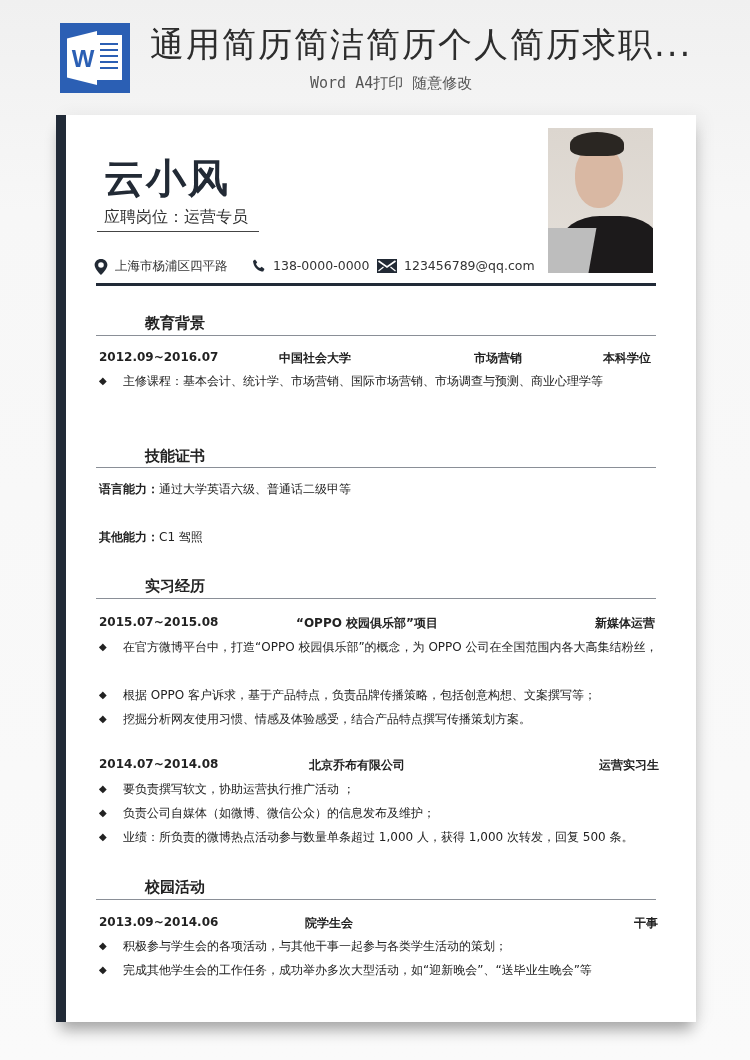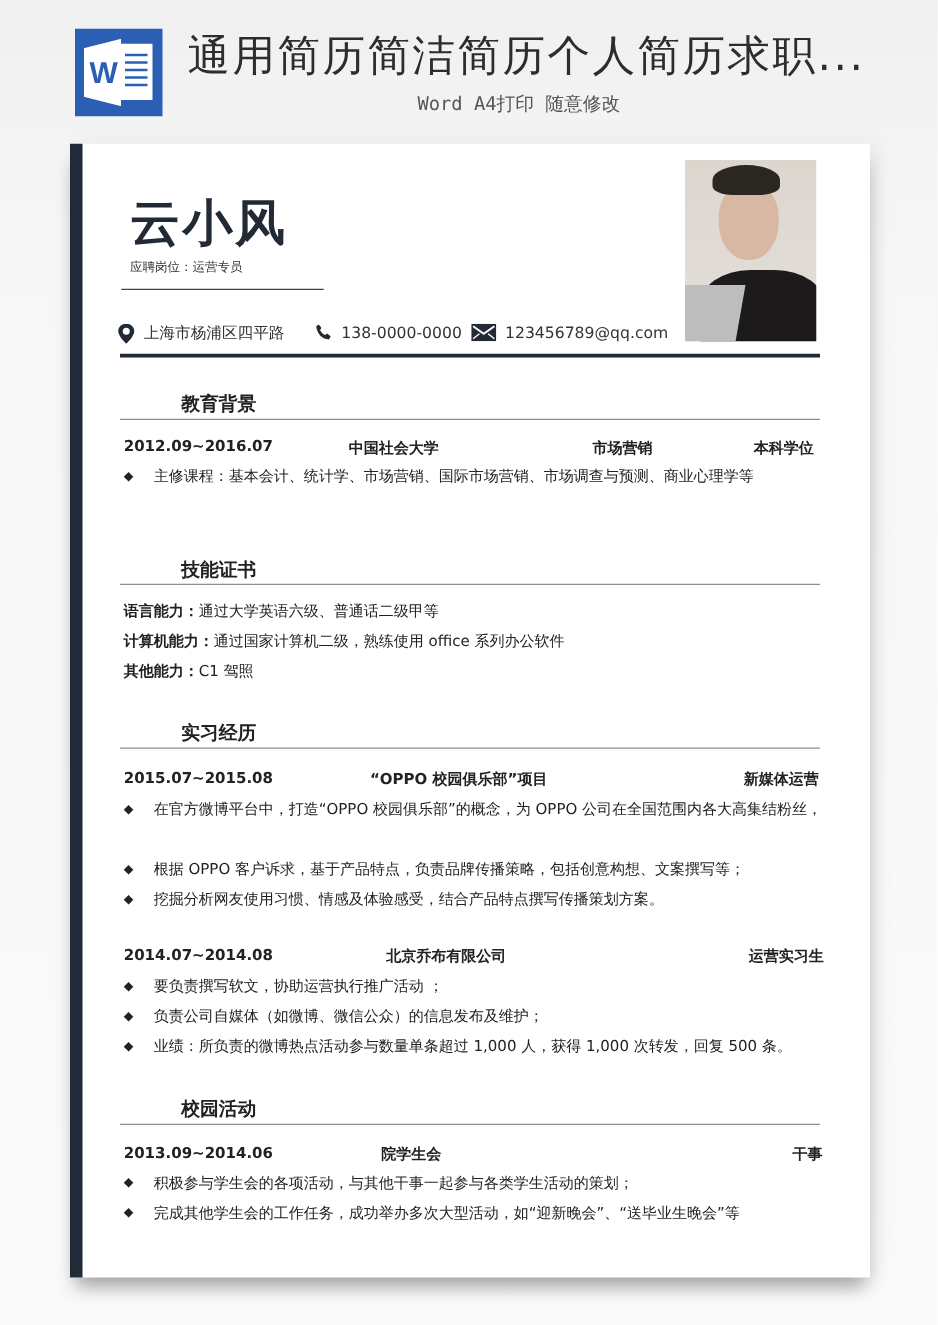--- a/index.html
+++ b/index.html
@@ -10,31 +10,31 @@
     color: #222;
     position: relative;
   }
   .banner { position: absolute; left: 0; top: 0; width: 750px; height: 110px; }
   .word-icon { position: absolute; left: 60px; top: 23px; width: 70px; height: 70px; background: #2b5fb4; }
   .word-icon .sheet { position: absolute; left: 35px; top: 12px; width: 27px; height: 45px; background: #fff; }
   .word-icon .sheet i { position: absolute; left: 5px; width: 18px; height: 2px; background: #2b5fb4; }
   .word-icon .cover { position: absolute; left: 7px; top: 8px; width: 30px; height: 54px; background: #fff; clip-path: polygon(0 14%, 100% 0, 100% 100%, 0 86%); }
   .word-icon .w { position: absolute; left: 10px; top: 22px; width: 26px; font: bold 24px "Liberation Sans", sans-serif; color: #2b5fb4; text-align: center; }
   .banner-title { position: absolute; left: 150px; top: 22px; font-size: 34px; letter-spacing: 2px; color: #2d2d2d; font-family: "DejaVu Sans", sans-serif; white-space: nowrap; }
-  .banner-sub { position: absolute; left: 310px; top: 74px; font-size: 15px; color: #555; font-family: "DejaVu Sans Mono", monospace; margin-left: 24px; }
+  .banner-sub { position: absolute; left: 310px; top: 74px; font-size: 15px; color: #555; font-family: "DejaVu Sans Mono", monospace; }
 
   .page {
     position: absolute; left: 56px; top: 115px; width: 640px; height: 907px;
     background: #fff;
     box-shadow: 0 12px 14px -4px rgba(0,0,0,0.32), 6px 0 16px rgba(0,0,0,0.06);
   }
   .left-bar { position: absolute; left: 0; top: 0; width: 10px; height: 100%; background: #212a37; }
 
   .name { position: absolute; left: 48px; top: 36px; font-size: 40px; font-weight: bold; color: #222a35; letter-spacing: 2px; }
-  .position { position: absolute; left: 48px; top: 92px; font-size: 10px; color: #333; }
+  .position { position: absolute; left: 48px; top: 92px; font-size: 16px; color: #333; }
   .position-underline { position: absolute; left: 41px; top: 116px; width: 162px; height: 1px; background: #444; }
 
   .photo { position: absolute; left: 492px; top: 13px; width: 105px; height: 145px; overflow: hidden;
     background: linear-gradient(#dcd6cf, #e4dfd9); }
   .photo .hair { position: absolute; left: 22px; top: 4px; width: 54px; height: 40px; border-radius: 50% 50% 30% 30%; background: #2a2622; }
   .photo .face { position: absolute; left: 27px; top: 18px; width: 48px; height: 62px; border-radius: 45% 45% 48% 48%; background: #d9b8a3; }
   .photo .body { position: absolute; left: 12px; top: 88px; width: 100px; height: 70px; border-radius: 40% 40% 0 0; background: #1c1a1b; }
   .photo .arm { position: absolute; left: -6px; top: 100px; width: 50px; height: 50px; background: #bdbdbd; transform: skewX(-10deg); }
 
   .contact { position: absolute; top: 143px; font-size: 12.5px; color: #333; display: flex; align-items: center; white-space: nowrap; }
@@ -116,21 +116,20 @@
     <span style="left:0">2012.09~2016.07</span>
     <span style="left:180px">中国社会大学</span>
     <span style="left:375px">市场营销</span>
     <span style="left:504px">本科学位</span>
   </div>
   <div class="bullet" style="top:257px"><span class="dia">◆</span><span class="txt">主修课程：基本会计、统计学、市场营销、国际市场营销、市场调查与预测、商业心理学等</span></div>
 
   <div class="section-title" style="top:332px">技能证书</div>
   <div class="section-rule" style="top:352px"></div>
   <div class="skill" style="top:366px"><b>语言能力：</b><span>通过大学英语六级、普通话二级甲等</span></div>
-  <div class="skill" style="top:390px"><b>计算机能力：</b><span>通过国家计算机二级，熟练使用 office 系列办公软件</span></div>
   <div class="skill" style="top:414px"><b>其他能力：</b><span>C1 驾照</span></div>
 
   <div class="section-title" style="top:462px">实习经历</div>
   <div class="section-rule" style="top:483px"></div>
   <div class="row-head" style="top:500px">
     <span style="left:0">2015.07~2015.08</span>
     <span style="left:197px">“OPPO 校园俱乐部”项目</span>
     <span style="left:496px">新媒体运营</span>
   </div>
   <div class="bullet" style="top:523px"><span class="dia">◆</span><span class="txt">在官方微博平台中，打造“OPPO 校园俱乐部”的概念，为 OPPO 公司在全国范围内各大高集结粉丝，</span></div>

